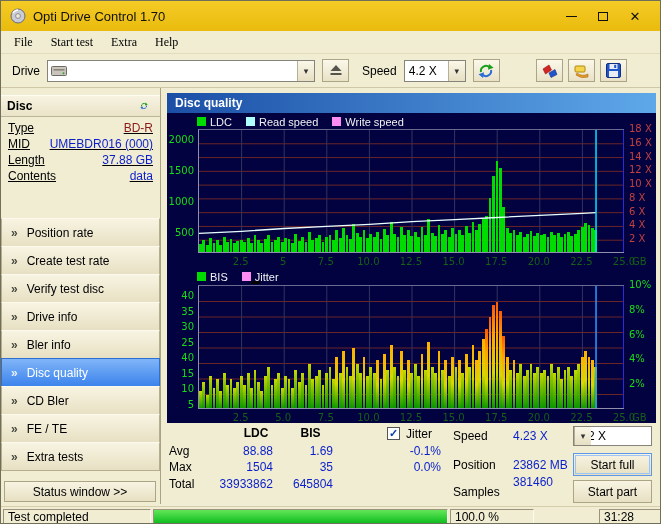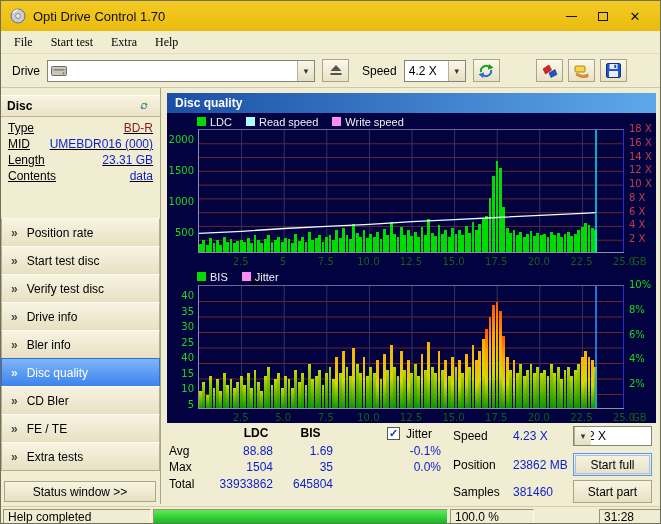--- a/index.html
+++ b/index.html
@@ -213,35 +213,35 @@
         <div class="info-row">
           <span class="info-label">Type</span>
           <span class="info-value" style="color: rgb(139, 26, 26);">BD-R</span>
         </div>
         <div class="info-row">
           <span class="info-label">MID</span>
           <span class="info-value" style="color: rgb(10, 30, 204);">UMEBDR016 (000)</span>
         </div>
         <div class="info-row">
           <span class="info-label">Length</span>
-          <span class="info-value" style="color: rgb(10, 30, 204);">23.31 GB</span>
+          <span class="info-value" style="color: rgb(10, 30, 204);">37.88 GB</span>
         </div>
         <div class="info-row">
           <span class="info-label">Contents</span>
           <span class="info-value" style="color: rgb(10, 30, 204);">data</span>
         </div>
       </div>
     <div class="side-buttons">
         <div class="side-btn">
           <span class="chev">»</span>
           <span class="side-lbl">Position rate</span>
         </div>
         <div class="side-btn">
           <span class="chev">»</span>
-          <span class="side-lbl">Start test disc</span>
+          <span class="side-lbl">Create test rate</span>
         </div>
         <div class="side-btn">
           <span class="chev">»</span>
           <span class="side-lbl">Verify test disc</span>
         </div>
         <div class="side-btn">
           <span class="chev">»</span>
           <span class="side-lbl">Drive info</span>
         </div>
         <div class="side-btn">
@@ -665,27 +665,27 @@
     <div class="combo" style="left:412px;top:3px;width:79px;height:20px">
       <span class="combo-text">4.2 X</span>
       <span class="dd">▾</span>
     </div>
 
     <span style="left:292px;top:35px">Position</span>
     <span class="s-vall" style="left:352px;top:35px">23862 MB</span>
     <button class="btn focused" style="left:412px;top:30px;width:79px;height:23px">Start full</button>
 
     <span style="left:292px;top:62px">Samples</span>
-    <span class="s-vall" style="left:352px;top:62px">381460</span>
+    <span class="s-vall" style="left:352px;top:52px">381460</span>
     <button class="btn" style="left:412px;top:57px;width:79px;height:23px">Start part</button>
   </div>
 
   <div class="statusbar">
     <div class="sb-seg" style="left:2px;width:148px">
-      <span>Help completed</span>
+      <span>Test completed</span>
     </div>
     <div class="sb-seg" style="left:152px;width:295px;padding:0">
       <div class="progress-fill"></div>
     </div>
     <div class="sb-seg" style="left:449px;width:84px">
       <span>100.0 %</span>
     </div>
     <div class="sb-seg" style="left:598px;width:66px;justify-content:flex-start">
       <span>31:28</span>
     </div>

